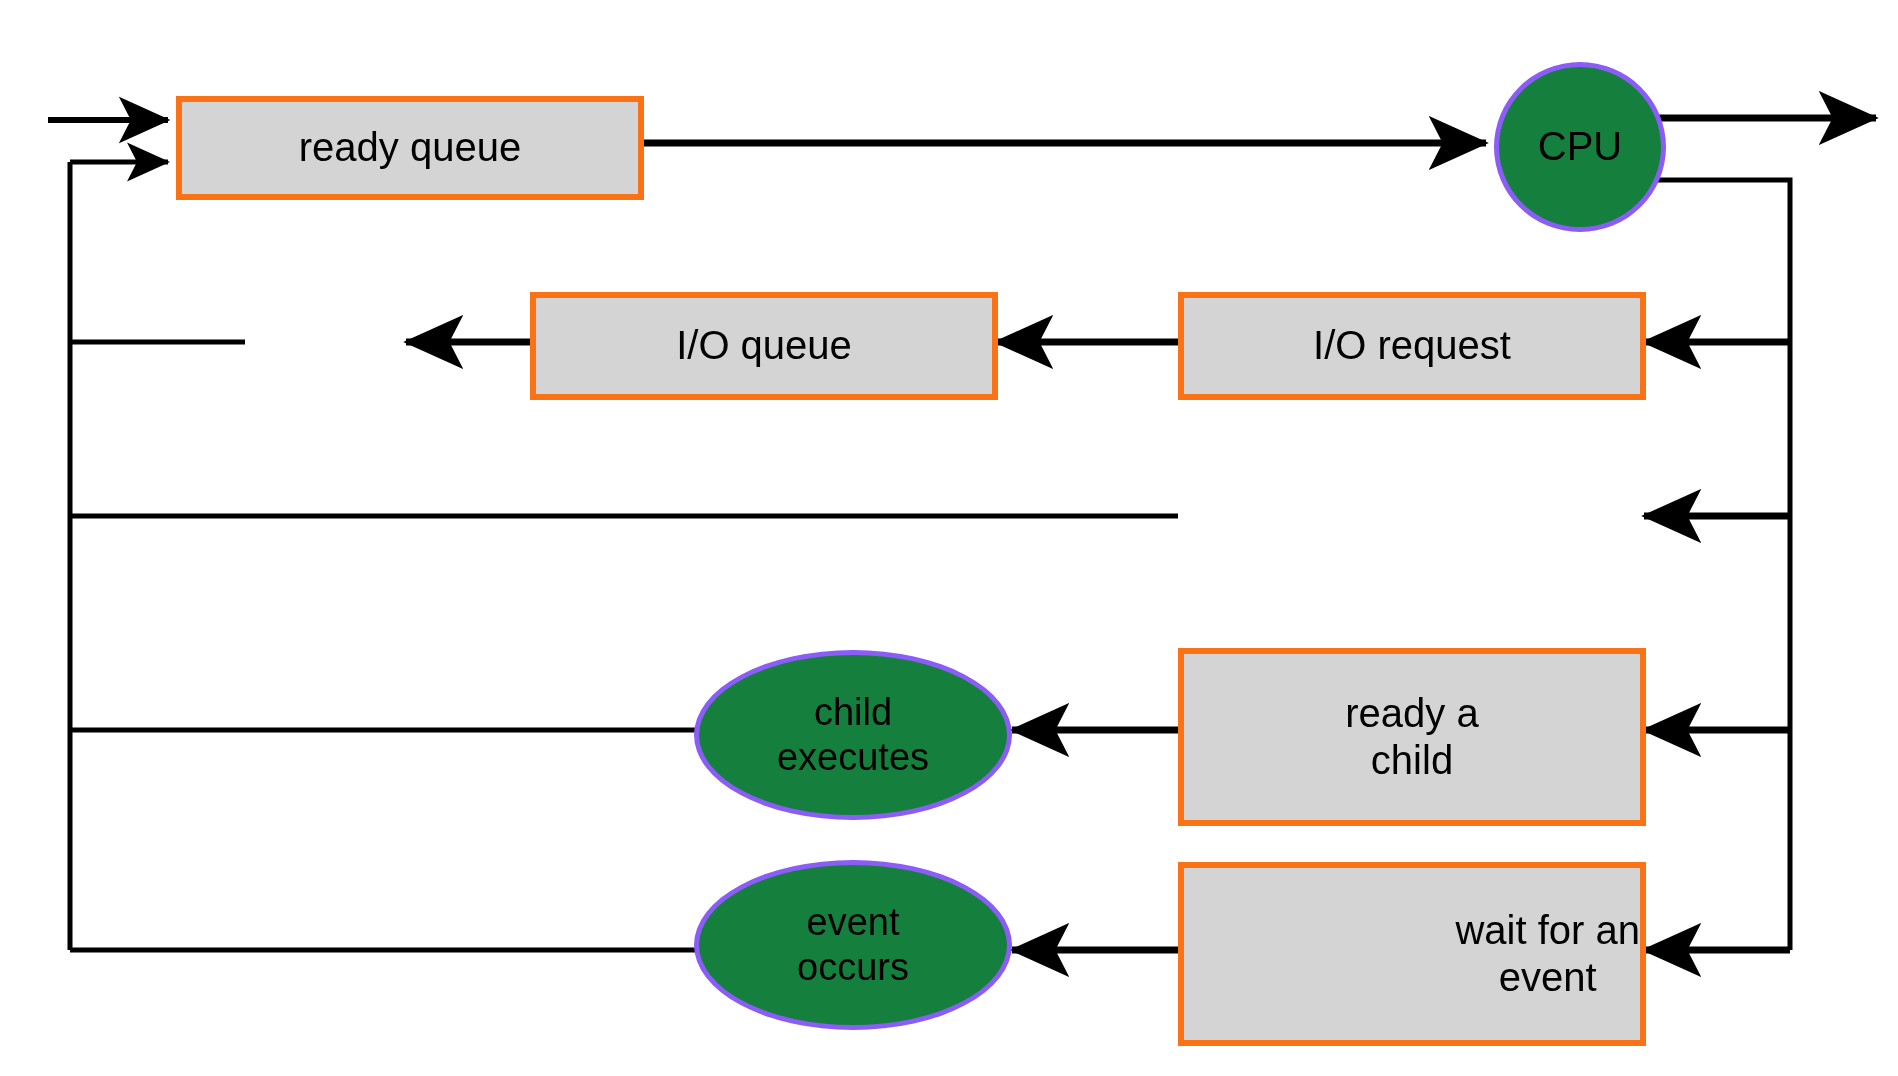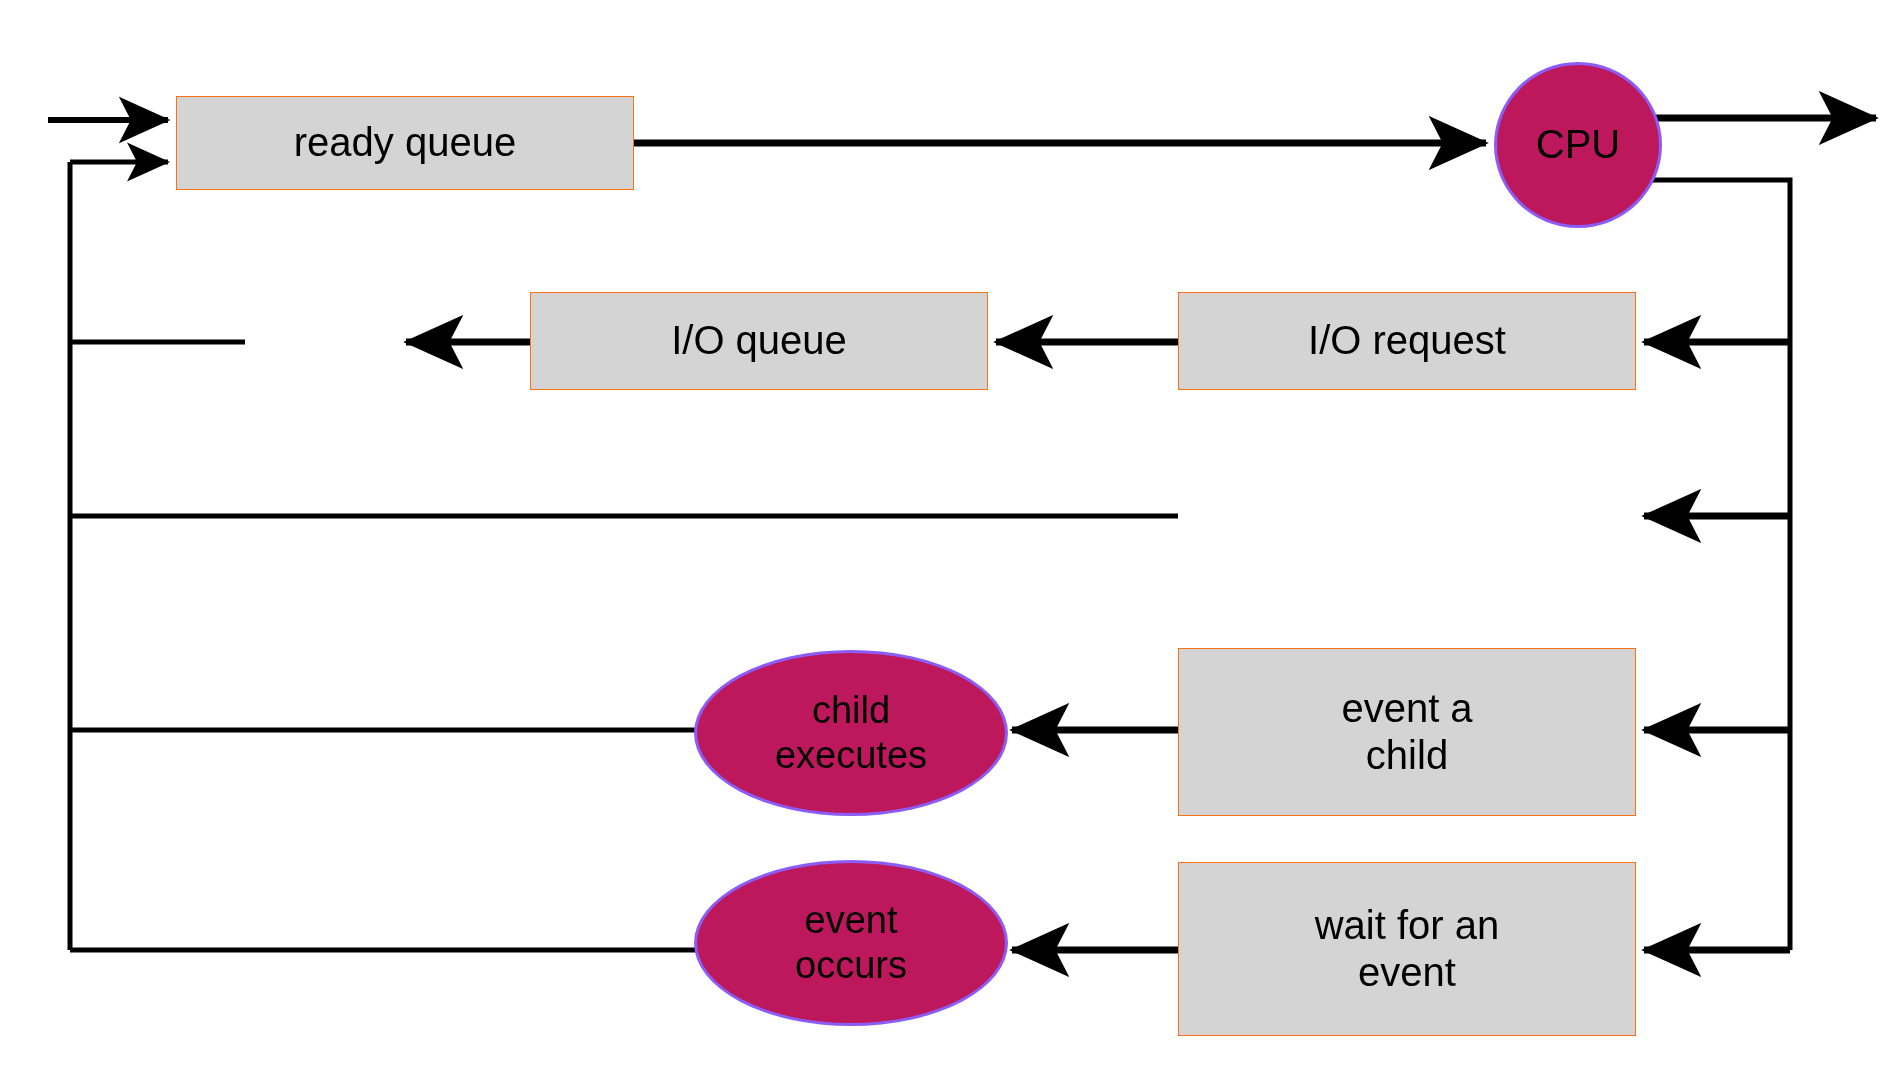--- a/index.html
+++ b/index.html
@@ -1,22 +1,22 @@
 <!DOCTYPE html>
 <html><head>
 <meta charset="utf-8">
 <style>
   html,body{margin:0;padding:0;background:#ffffff;}
   body{font-family:"Liberation Sans",sans-serif;}
   #stage{position:relative;width:1898px;height:1076px;background:#fff;overflow:hidden;}
   #stage svg{position:absolute;left:0;top:0;width:1898px;height:1076px;}
   .node{position:absolute;display:flex;align-items:center;justify-content:center;
         text-align:center;color:#000;line-height:1.18;}
-  .boxnode{background:#d4d4d4;border:1px solid #f97316;}
-  .ellnode{background:#be185d;border:3px solid #8b5cf6;border-radius:50%;}
+  .boxnode{background:#d4d4d4;border:6px solid #f97316;}
+  .ellnode{background:#15803d;border:5px solid #8b5cf6;border-radius:50%;}
   .lbl{pointer-events:none;white-space:pre-line;}
   .fs-big{font-size:40px;}
   .fs-mid{font-size:38px;}
 </style>
 </head>
 <body>
 
 <div id="stage">
 
   <svg viewBox="0 0 1898 1076">
@@ -91,27 +91,27 @@
     <span class="lbl">I/O queue</span>
   </div>
 
 
   <div class="node ellnode fs-mid" style="left:694px;top:650px;width:308px;height:160px;">
     <span class="lbl">child
 executes</span>
   </div>
 
   <div class="node boxnode fs-big" style="left:1178px;top:648px;width:456px;height:166px;">
-    <span class="lbl">event a
+    <span class="lbl">ready a
 child</span>
   </div>
 
   <div class="node ellnode fs-mid" style="left:694px;top:860px;width:308px;height:160px;">
     <span class="lbl">event
 occurs</span>
   </div>
 
-  <div class="node boxnode fs-big" style="left:1178px;top:862px;width:456px;height:172px;">
+  <div class="node boxnode fs-big" style="left:1178px;top:862px;width:456px;height:172px;justify-content:flex-end;">
     <span class="lbl">wait for an
 event</span>
   </div>
 
 </div>
 
 </body></html>

